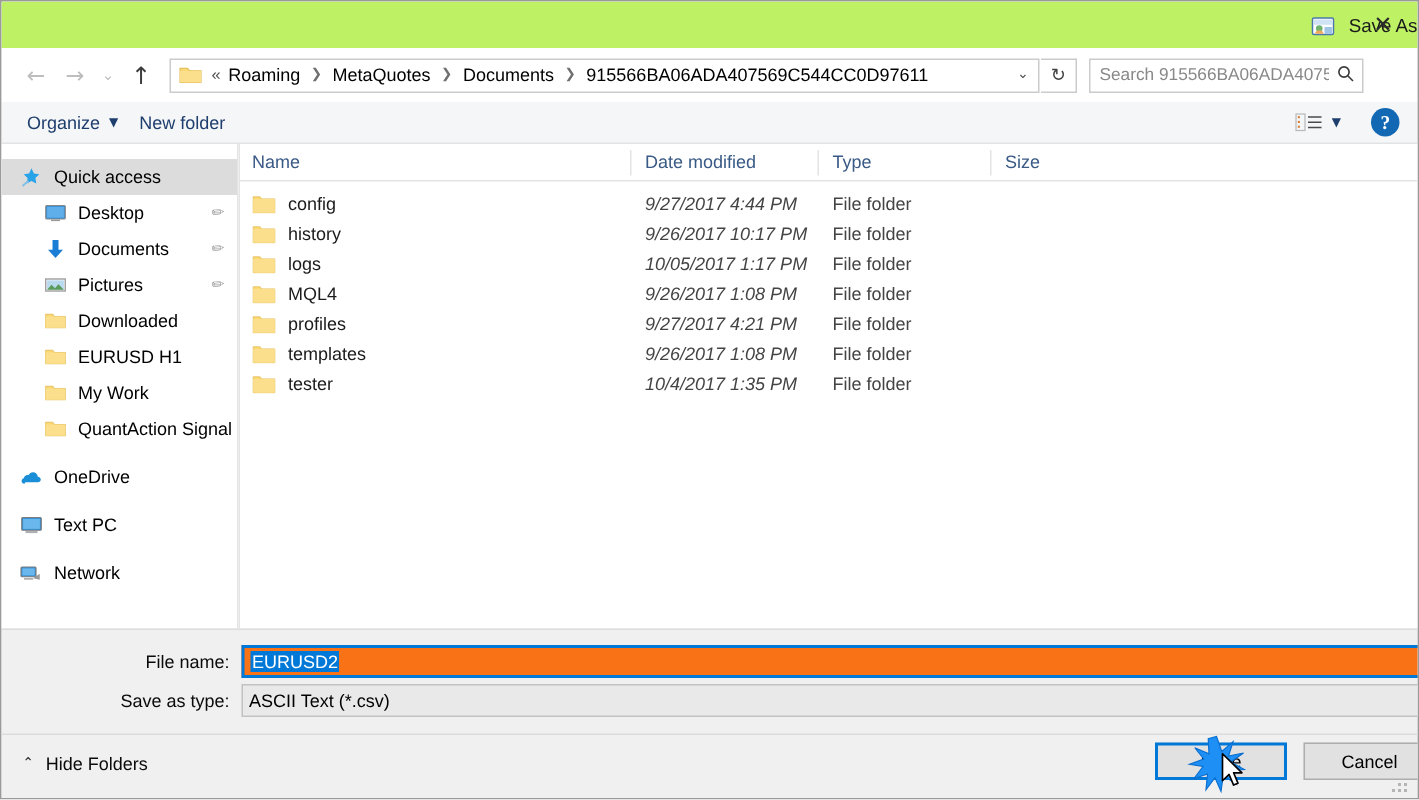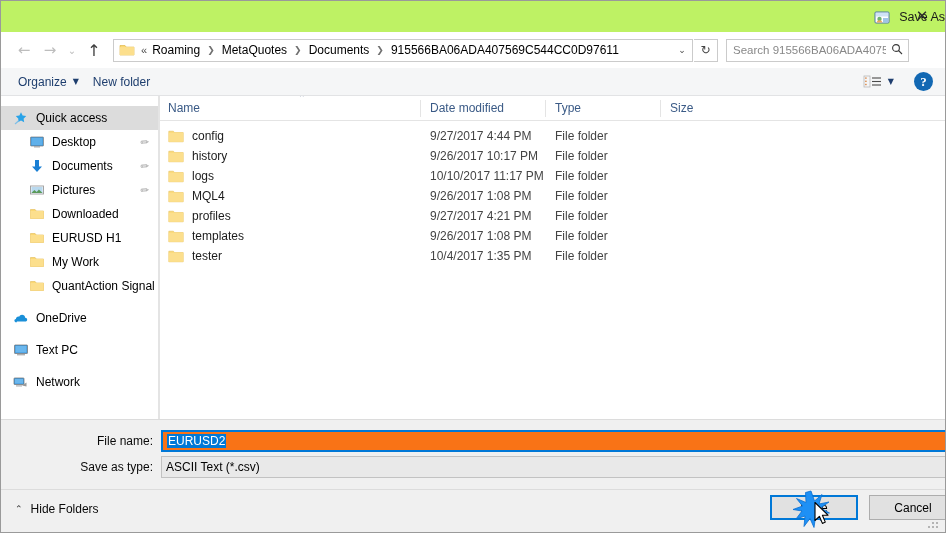--- a/index.html
+++ b/index.html
@@ -315,21 +315,21 @@
     font-size: 12px;
     color: #1b1b1b;
   }
   .fc {
     box-sizing: border-box;
     padding-left: 9px;
     white-space: nowrap;
     overflow: hidden;
   }
   .fc.name { width: 262px; display: flex; align-items: center; }
-  .fc.date { width: 125px; color: #444; }
+  .fc.date { width: 125px; color: #444; font-style: italic; }
   .fc.type { width: 115px; color: #444; }
   .fc.size { width: 82px; }
   .folder-ico {
     width: 16px; height: 13px;
     margin-right: 8px;
     position: relative;
     flex: none;
   }
 
   
@@ -709,21 +709,21 @@
         <div class="frow">
           <span class="fc name">
             <span class="folder-ico">
               <svg width="16" height="13" viewBox="0 0 16 13">
                 <path d="M0.8 1.2h4.6l1.1 1.4h8.7V11.8H0.8z" fill="#fbd872" stroke="#e5c263" stroke-width="0.6"></path>
                 <path d="M0.8 11.8V2.6h14.4V11.8z" fill="#fcdf8d"></path>
               </svg>
             </span>
             <span>logs</span>
           </span>
-          <span class="fc date">10/10/2017 11:17 PM</span>
+          <span class="fc date">10/05/2017 1:17 PM</span>
           <span class="fc type">File folder</span>
           <span class="fc size"></span>
         </div>
 
         <div class="frow">
           <span class="fc name">
             <span class="folder-ico">
               <svg width="16" height="13" viewBox="0 0 16 13">
                 <path d="M0.8 1.2h4.6l1.1 1.4h8.7V11.8H0.8z" fill="#fbd872" stroke="#e5c263" stroke-width="0.6"></path>
                 <path d="M0.8 11.8V2.6h14.4V11.8z" fill="#fcdf8d"></path>

